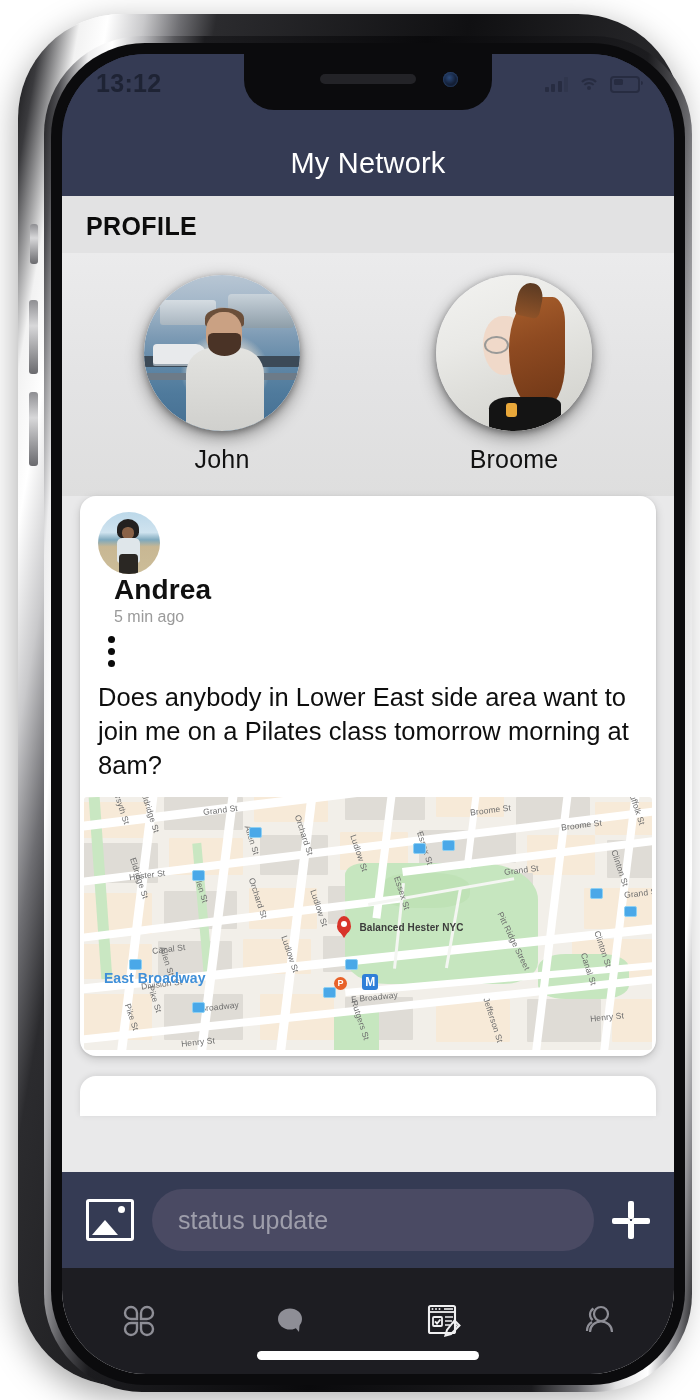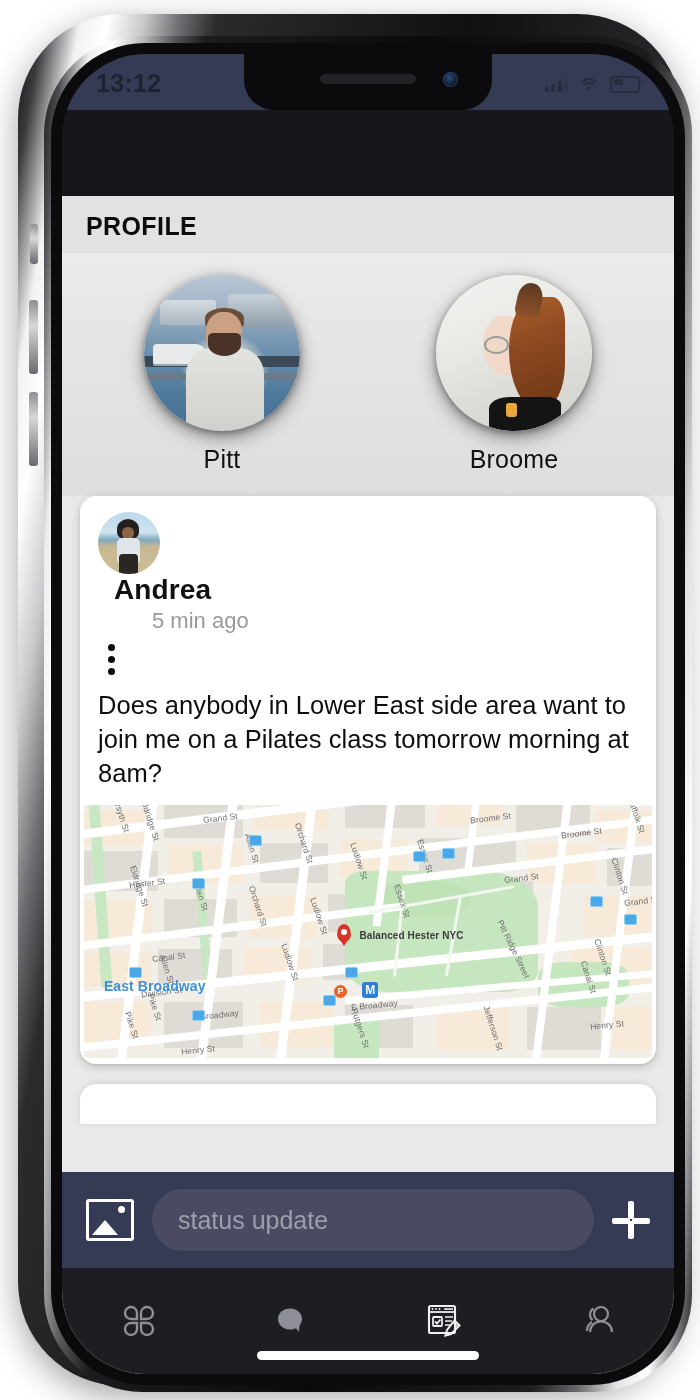--- a/index.html
+++ b/index.html
@@ -173,21 +173,21 @@
   .feed{padding:0 18px;}
   .card{
     background:#ffffff;border-radius:16px;
     box-shadow:0 3px 10px rgba(0,0,0,.16),0 1px 3px rgba(0,0,0,.1);
     margin-bottom:20px;overflow:hidden;
   }
   .card-head{display:flex;align-items:flex-start;padding:16px 18px 6px 18px;flex-direction:column;}
   .post-av{width:62px;height:62px;border-radius:50%;position:relative;overflow:hidden;flex:0 0 auto;}
   .post-meta{margin-left:16px;flex:1;min-width:0;}
   .post-name{font-size:28px;font-weight:700;color:#101010;line-height:1.12;letter-spacing:.1px;}
-  .post-time{font-size:22px;color:#9a9a9a;margin-top:3px;margin-left:38px;}
+  .post-time{font-size:16px;color:#9a9a9a;margin-top:3px;}
   .kebab{display:flex;flex-direction:column;gap:5px;padding:10px 4px 0 10px;flex:0 0 auto;}
   .kebab i{width:7px;height:7px;border-radius:50%;background:#0a0a0a;display:block;}
   .post-text{
     padding:8px 18px 14px 18px;font-size:25.5px;line-height:1.33;color:#0e0e0e;letter-spacing:.05px;
   }
 
   
   .map{
     position:relative;height:253px;margin:0 4px 6px 4px;border-radius:3px;overflow:hidden;
     background:#f2efe9;
@@ -265,20 +265,23 @@
     <div class="phone-band"></div>
     <div class="phone-inner"></div>
 
     <div class="btn-side btn-mute"></div>
     <div class="btn-side btn-vup"></div>
     <div class="btn-side btn-vdn"></div>
     <div class="btn-side btn-pwr"></div>
 
     <div class="screen">
 
+      <div class="navbar">
+        <div class="nav-title">My Network</div>
+      </div>
 
       <div class="statusbar">
         <div class="clock">13:12</div>
         <div class="status-right">
           <div class="sig">
               <i></i>
               <i></i>
               <i></i>
               <i></i>
             </div>
@@ -313,21 +316,21 @@
                   <div class="rail"></div>
                     <div class="rail2"></div>
                   <div class="boat"></div>
                   <div class="torso"></div>
                     <div class="hair"></div>
                     <div class="head"></div>
                     <div class="beard"></div>
                 </div>
               </div>
             </div>
-            <div class="profile-name">Pitt</div>
+            <div class="profile-name">John</div>
           </div>
 
           <div class="profile-item">
             <div class="av-wrap">
               <div class="av-img">
                 <div class="art-ang">
                   <div class="face"></div>
                     <div class="glass"></div>
                   <div class="hairmain"></div>
                     <div class="tail"></div>

